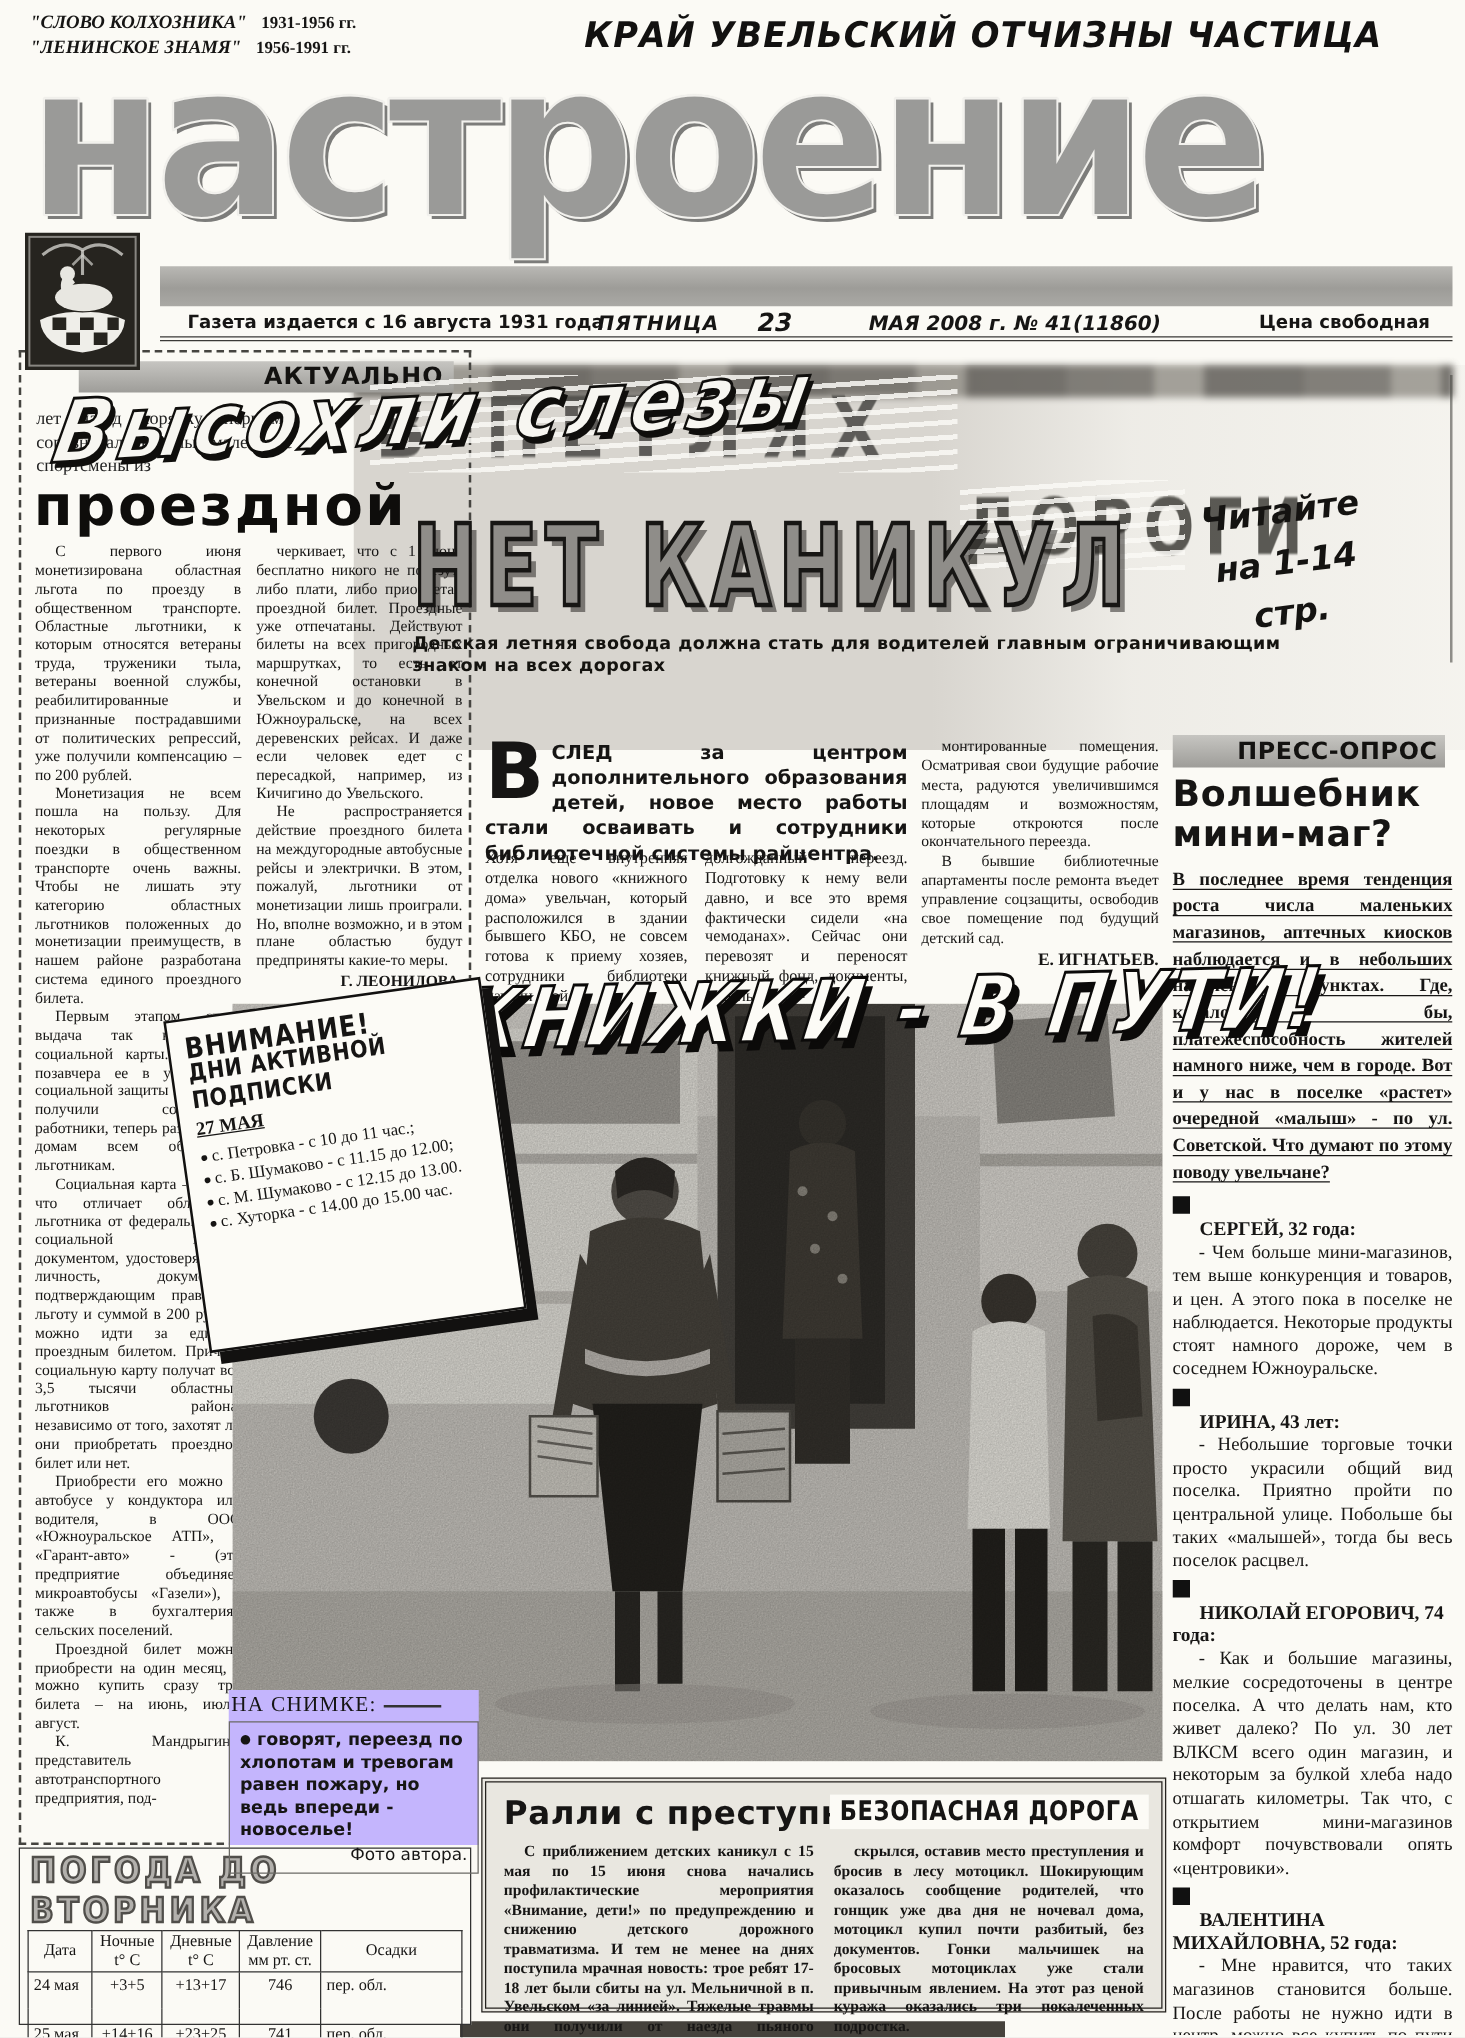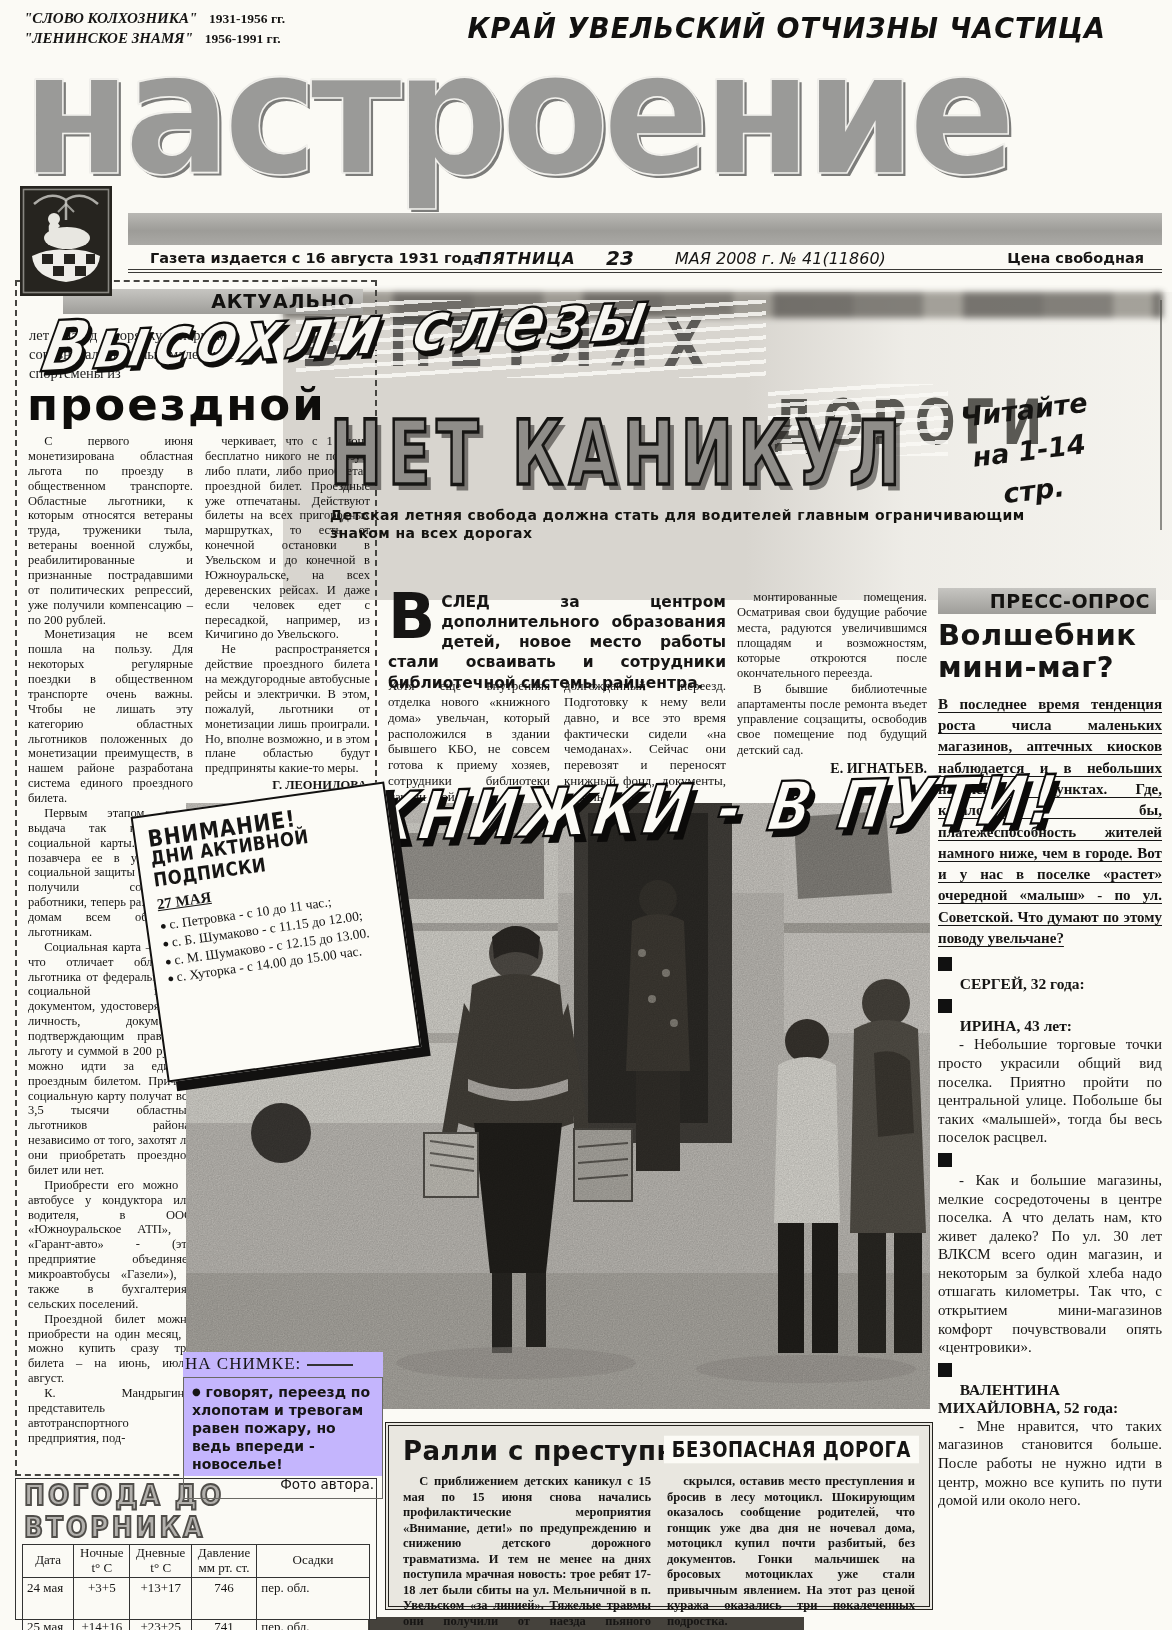--- a/index.html
+++ b/index.html
@@ -21,21 +21,21 @@
     -webkit-text-stroke:1.5px #f2f1ed; text-shadow:3px 3px 0 #7c7c7a, 0 0 1px #555; transform:scaleY(1.08);
     transform-origin:top left; z-index:2; }
   .mast-bar { left:128px; top:213px; width:1034px; height:32px;
     background:linear-gradient(#b9b8b4,#9d9c98 55%,#aaa9a5); z-index:1; }
   .emblem { left:20px; top:186px; width:92px; height:110px; z-index:3; }
   .dateline { left:128px; top:245px; width:1034px; height:28px; border-bottom:4px double #3a3937;
     font-family:"DejaVu Sans",sans-serif; z-index:3; }
   .dl-founded { left:22px; top:5px; font-size:14.5px; font-weight:bold; }
   .dl-weekday { left:350px; top:4px; font-size:16px; font-weight:900; font-style:italic; letter-spacing:1px; }
   .dl-day { left:478px; top:1px; font-size:20px; font-weight:900; font-style:italic; }
-  .dl-issue { left:547px; top:4px; font-size:16px; font-weight:400; font-style:italic; }
+  .dl-issue { left:567px; top:4px; font-size:16px; font-weight:700; font-style:italic; }
   .dl-price { right:18px; top:5px; font-size:14.5px; font-weight:bold; }
 
   
   .top-strip { left:283px; top:292px; width:889px; height:308px; z-index:1;
     background:linear-gradient(90deg,#d8d5cf 0 52%, rgba(216,213,207,.38) 70%, rgba(216,213,207,.18) 100%);
   }
   .treeline { left:283px; top:292px; width:880px; height:26px; z-index:1; filter:blur(3px); opacity:.75;
     background:repeating-linear-gradient(90deg,#5d5a54 0 70px, #8a877f 70px 110px, #4e4b46 110px 190px); }
   .ghost-head-left { left:300px; top:303px; font-family:"DejaVu Sans",sans-serif; font-weight:900; font-size:54px;
     letter-spacing:14px; color:#3b3a37; opacity:.78; filter:blur(.6px); transform:scaleY(1.25);
@@ -349,26 +349,28 @@
     </div>
   </div>
 
   <div class="abs poll">
     <div class="label-bar poll-label">ПРЕСС-ОПРОС</div>
     <div class="poll-head">Волшебник мини-маг?</div>
     <div class="poll-intro">В последнее время тенденция роста числа маленьких магазинов, аптечных киосков наблюдается и в небольших населенных пунктах. Где, казалось бы, платежеспособность жителей намного ниже, чем в городе. Вот и у нас в поселке «растет» очередной «малыш» - по ул. Советской. Что думают по этому поводу увельчане?</div>
 
     <div class="poll-sq"></div>
     <div class="poll-name">СЕРГЕЙ, 32 года:</div>
+    <div class="poll-text">- Чем больше мини-магазинов, тем выше конкуренция и товаров, и цен. А этого пока в поселке не наблюдается. Некоторые продукты стоят намного дороже, чем в соседнем Южноуральске.</div>
 
     <div class="poll-sq"></div>
     <div class="poll-name">ИРИНА, 43 лет:</div>
     <div class="poll-text">- Небольшие торговые точки просто украсили общий вид поселка. Приятно пройти по центральной улице. Побольше бы таких «малышей», тогда бы весь поселок расцвел.</div>
 
     <div class="poll-sq"></div>
+    <div class="poll-name">НИКОЛАЙ ЕГОРОВИЧ, 74 года:</div>
     <div class="poll-text">- Как и большие магазины, мелкие сосредоточены в центре поселка. А что делать нам, кто живет далеко? По ул. 30 лет ВЛКСМ всего один магазин, и некоторым за булкой хлеба надо отшагать километры. Так что, с открытием мини-магазинов комфорт почувствовали опять «центровики».</div>
 
     <div class="poll-sq"></div>
     <div class="poll-name">ВАЛЕНТИНА МИХАЙЛОВНА, 52 года:</div>
     <div class="poll-text">- Мне нравится, что таких магазинов становится больше. После работы не нужно идти в центр, можно все купить по пути домой или около него.</div>
 
   </div>
 
   <div class="abs safety">
     <div class="safety-head">Ралли с преступным счетом</div>

